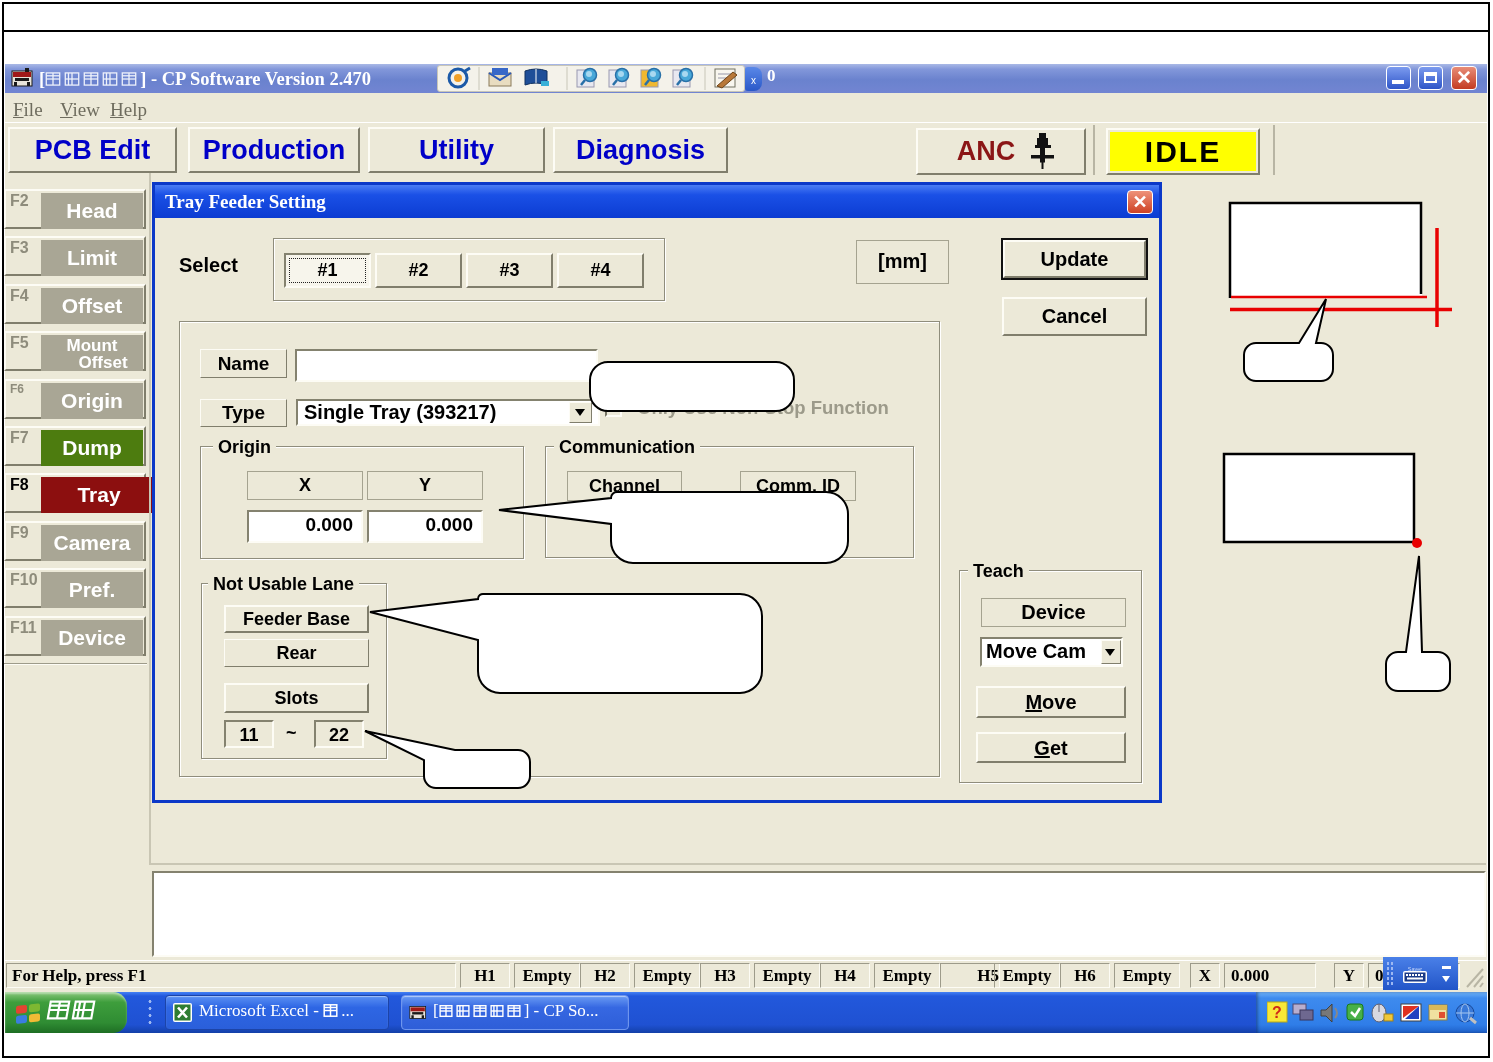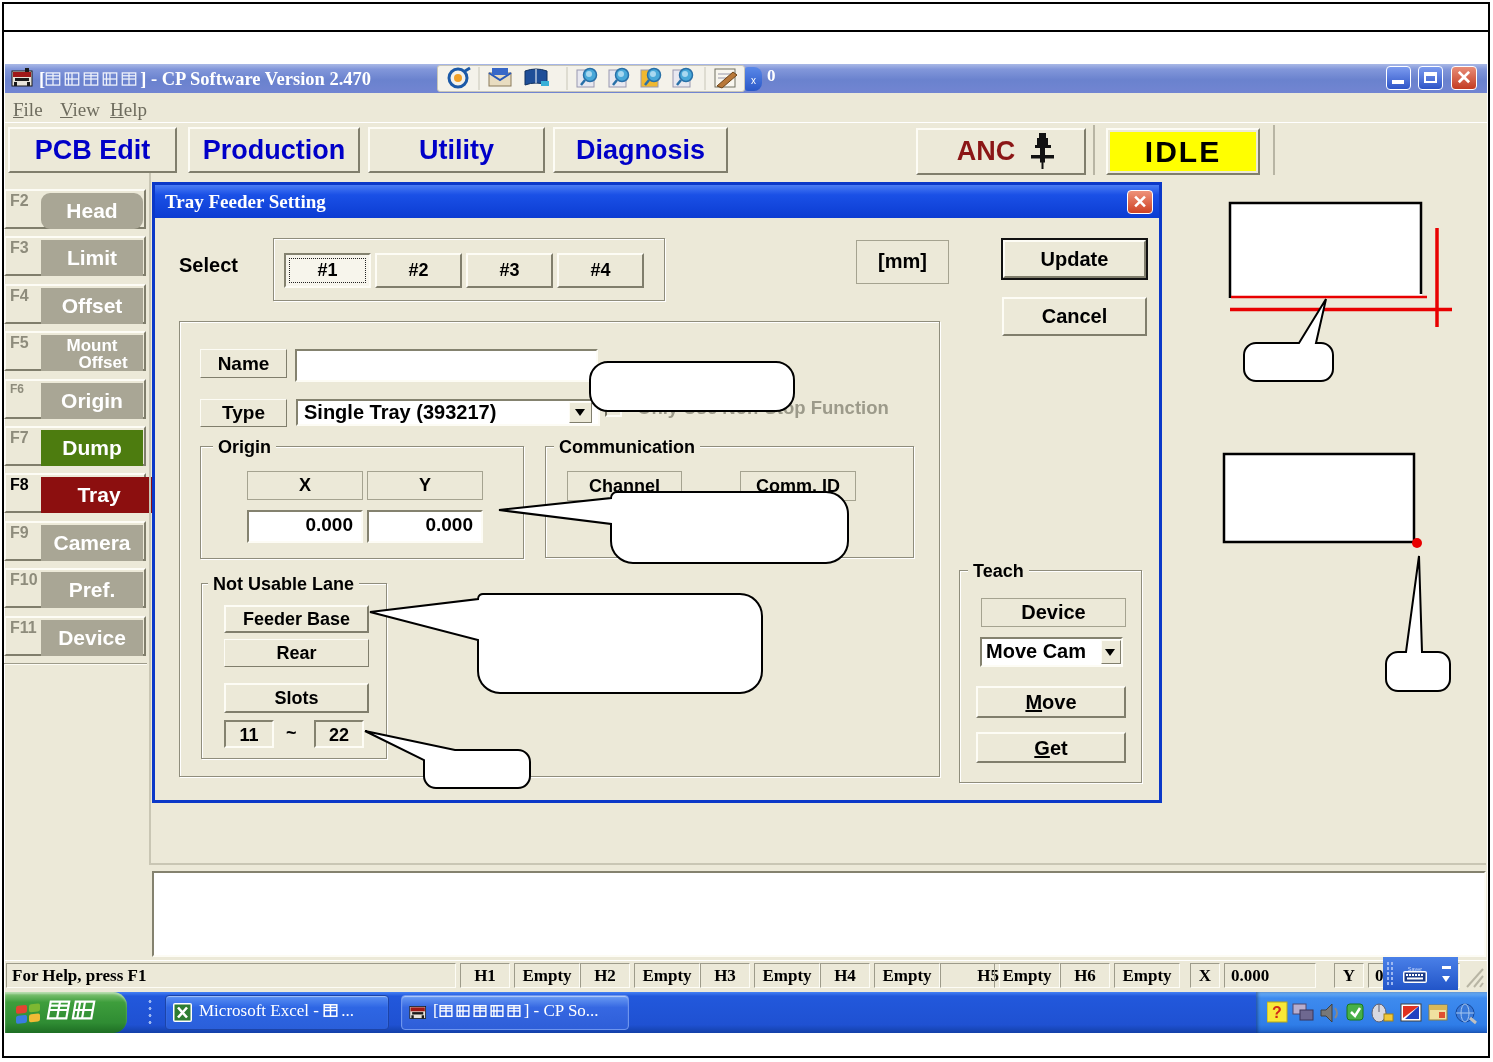--- a/index.html
+++ b/index.html
@@ -138,21 +138,21 @@
 </svg>
 </div>
 <div class="abs raised" style="left:1106px;top:128px;width:154px;height:47px;"></div>
 <div class="abs" style="left:1110px;top:132px;width:146px;height:39px;background:#FFFF00;color:#000;font-size:30px;font-weight:bold;text-align:center;line-height:39px;letter-spacing:2px;">IDLE</div>
 <div class="abs" style="left:1093px;top:125px;width:2px;height:50px;background:#B8B5A4;"></div>
 <div class="abs" style="left:1273px;top:125px;width:2px;height:50px;background:#B8B5A4;"></div>
 
 <div id="sidebar" class="abs" style="left:4px;top:189px;width:143px;height:480px;">
       <div style="position:absolute;left:0;top:0px;width:142px;height:40px;background:#ECE9D8;border:2px solid;border-color:#FDFCF5 #807E6C #807E6C #FDFCF5;">
         <div style="position:absolute;left:4px;top:1px;font-size:16px;color:#8E8C7C;font-weight:bold;">F2</div>
-        <div style="position:absolute;left:35px;top:2px;width:102px;height:36px;background:#A9A695;color:#FFFFFF;font-size:21px;font-weight:bold;line-height:36px;text-align:center;border-radius:9px;">Head</div>
+        <div style="position:absolute;left:35px;top:2px;width:102px;height:36px;background:#A9A695;color:#FFFFFF;font-size:21px;font-weight:bold;line-height:36px;text-align:center;">Head</div>
       </div>
       <div style="position:absolute;left:0;top:47.4px;width:142px;height:40px;background:#ECE9D8;border:2px solid;border-color:#FDFCF5 #807E6C #807E6C #FDFCF5;">
         <div style="position:absolute;left:4px;top:1px;font-size:16px;color:#8E8C7C;font-weight:bold;">F3</div>
         <div style="position:absolute;left:35px;top:2px;width:102px;height:36px;background:#A9A695;color:#FFFFFF;font-size:21px;font-weight:bold;line-height:36px;text-align:center;">Limit</div>
       </div>
       <div style="position:absolute;left:0;top:94.8px;width:142px;height:40px;background:#ECE9D8;border:2px solid;border-color:#FDFCF5 #807E6C #807E6C #FDFCF5;">
         <div style="position:absolute;left:4px;top:1px;font-size:16px;color:#8E8C7C;font-weight:bold;">F4</div>
         <div style="position:absolute;left:35px;top:2px;width:102px;height:36px;background:#A9A695;color:#FFFFFF;font-size:21px;font-weight:bold;line-height:36px;text-align:center;">Offset</div>
       </div>
       <div style="position:absolute;left:0;top:142.2px;width:142px;height:40px;background:#ECE9D8;border:2px solid;border-color:#FDFCF5 #807E6C #807E6C #FDFCF5;">

